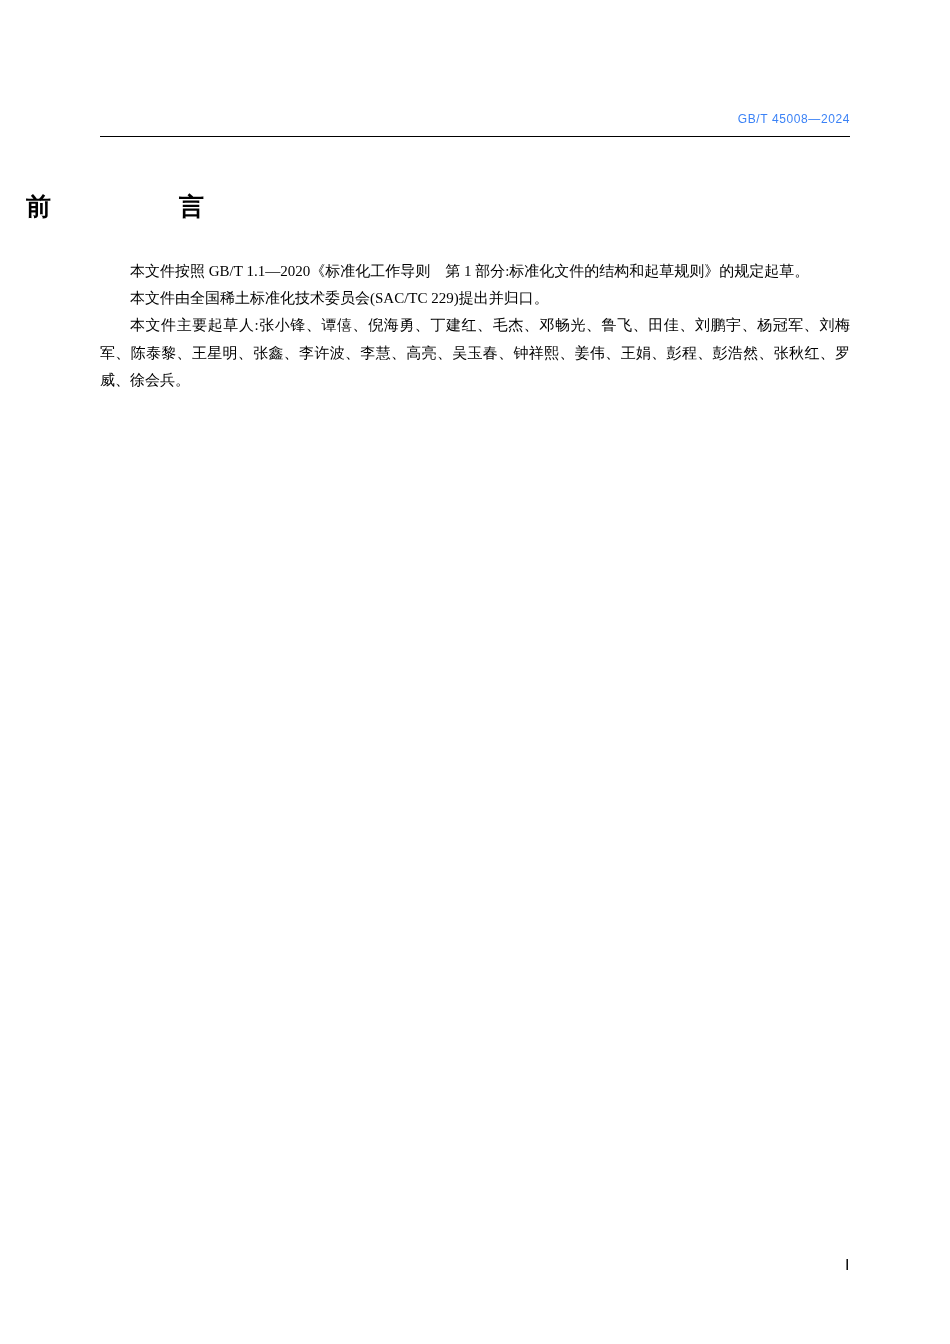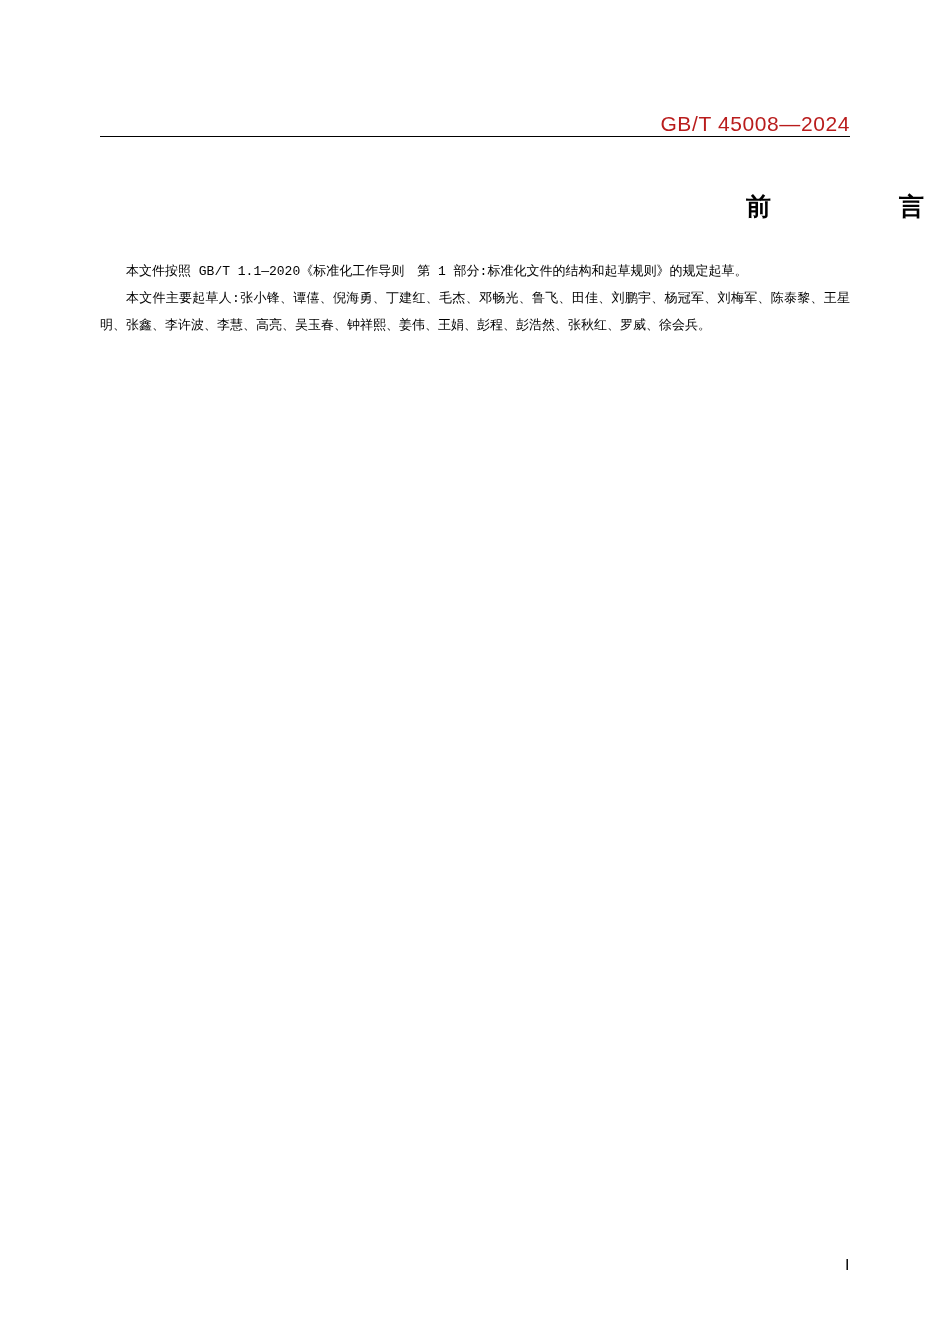--- a/index.html
+++ b/index.html
@@ -19,52 +19,52 @@
     position: relative;
     width: 950px;
     height: 1344px;
     box-sizing: border-box;
   }
   .header {
     position: absolute;
     top: 112px;
     right: 100px;
     font-family: "Liberation Sans", sans-serif;
-    font-size: 21px;
+    font-size: 12px;
     letter-spacing: 0.6px;
     font-weight: 500;
-    color: #b91c1c;
+    color: #3b82f6;
   }
   .header-rule {
     position: absolute;
     top: 136px;
     left: 100px;
     right: 100px;
     height: 1px;
     background: #000;
   }
   .doc-title {
     position: absolute;
     top: 190px;
     left: 0;
     width: 950px;
-    text-align: right;
+    text-align: left;
     font-family: "DejaVu Serif", serif;
     font-size: 25px;
     font-weight: bold;
     letter-spacing: 26px;
     text-indent: 26px;
   }
   .body-text {
     position: absolute;
     top: 258px;
     left: 100px;
     width: 750px;
-    font-family: Liberation Mono, monospace;
-    font-size: 13px;
+    font-family: Liberation Serif, serif;
+    font-size: 15px;
     line-height: 27.2px;
     text-align: justify;
     text-justify: inter-ideograph;
   }
   .para {
     text-indent: 2em;
     margin: 0 0 0 0;
   }
   .footer-page {
     position: absolute;
@@ -80,18 +80,19 @@
 
 <div class="page">
 
   <div class="header">GB/T 45008—2024</div>
   <div class="header-rule"></div>
 
   <div class="doc-title">前　　言</div>
 
   <div class="body-text">
     <p class="para">本文件按照 GB/T 1.1—2020《标准化工作导则　第 1 部分:标准化文件的结构和起草规则》的规定起草。</p>
+    <p class="para">本文件由全国稀土标准化技术委员会(SAC/TC 229)提出并归口。</p>
     <p class="para">本文件主要起草人:张小锋、谭僖、倪海勇、丁建红、毛杰、邓畅光、鲁飞、田佳、刘鹏宇、杨冠军、刘梅军、陈泰黎、王星明、张鑫、李许波、李慧、高亮、吴玉春、钟祥熙、姜伟、王娟、彭程、彭浩然、张秋红、罗威、徐会兵。</p>
   </div>
 
   <div class="footer-page">Ⅰ</div>
 
 </div>
 
 </body></html>

